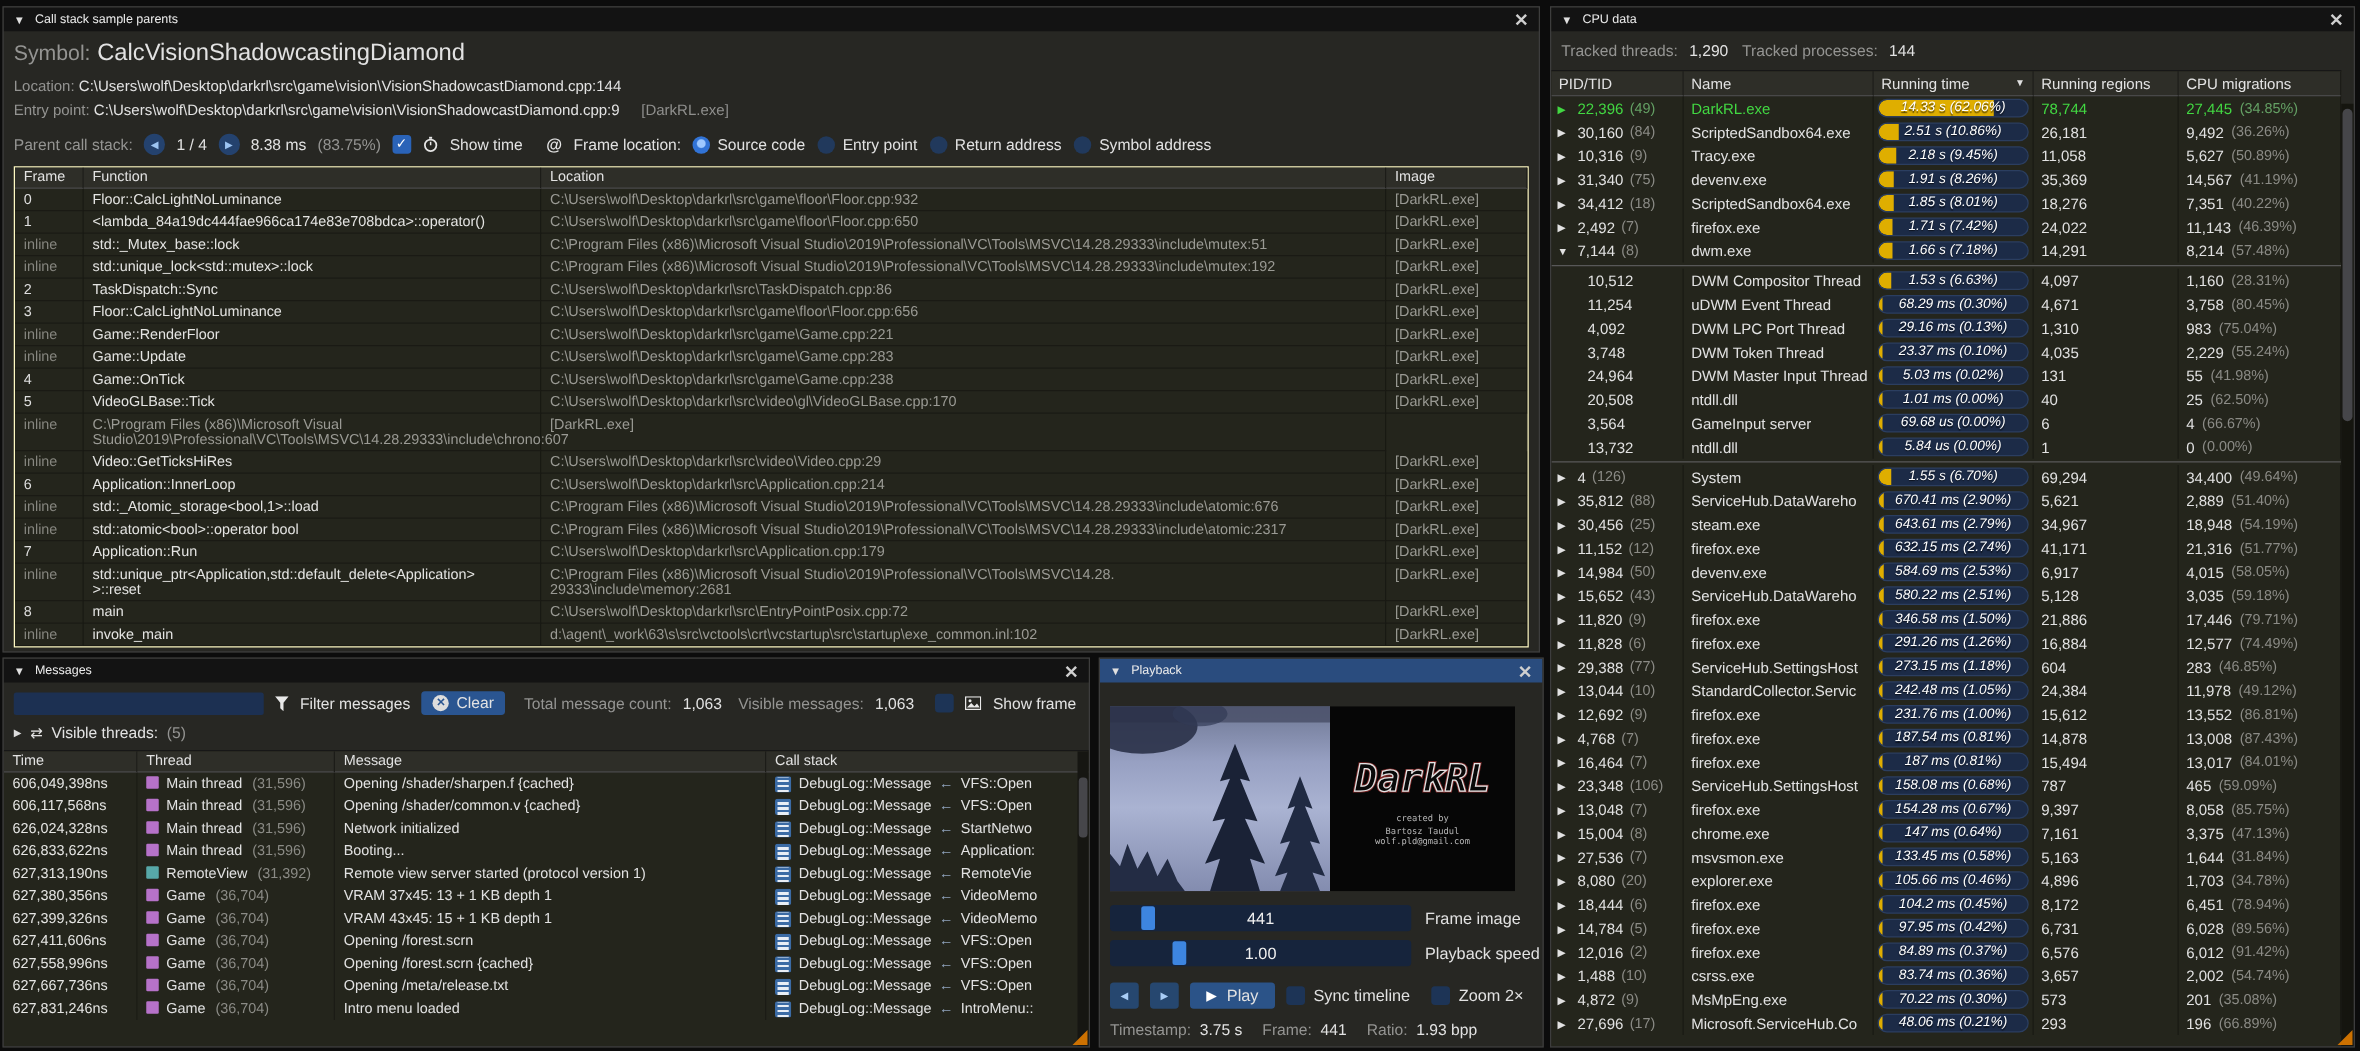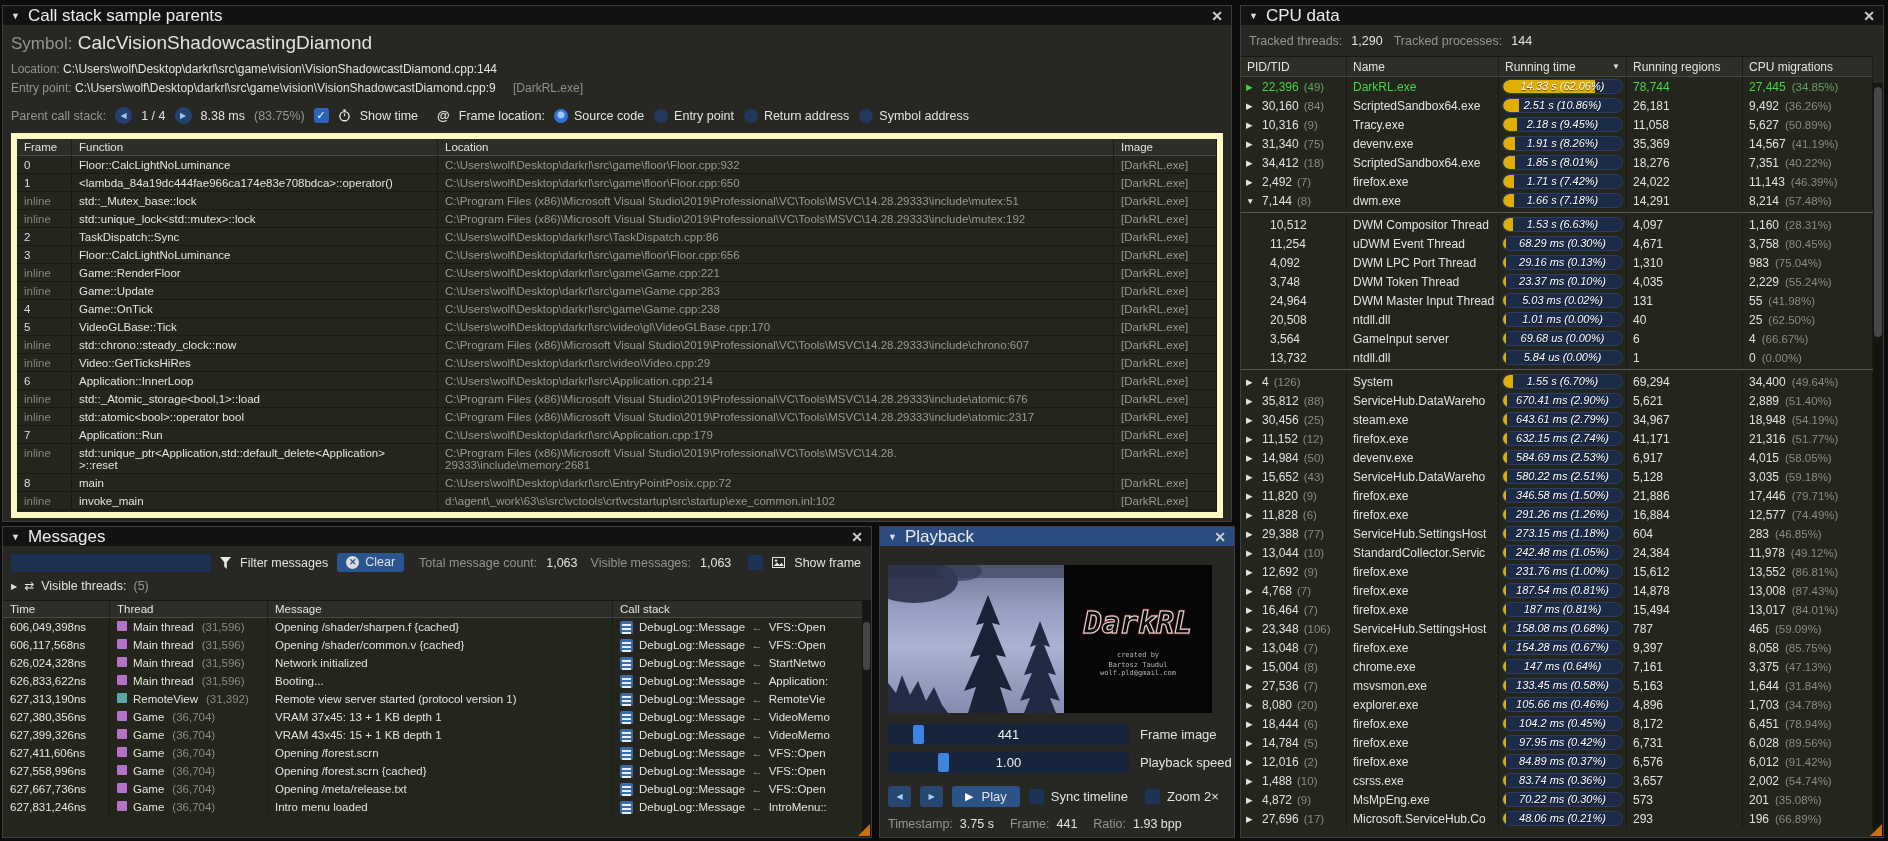--- a/index.html
+++ b/index.html
@@ -2,42 +2,42 @@
 <html><head>
 <meta charset="utf-8">
 <style>
   html,body{margin:0;padding:0}
   body{width:1888px;height:841px;overflow:hidden;background:#0c0c0c;position:relative;
        font-family:"Liberation Sans",sans-serif;color:#e2e2e2;-webkit-font-smoothing:antialiased}
   .win{position:absolute;background:#272723;border:1px solid #3d3d3d;box-sizing:border-box;display:flex;flex-direction:column;overflow:hidden}
   .titlebar{height:19px;flex:none;background:#131313;display:flex;align-items:center;gap:8px;padding:0 8px}
   .titlebar.active{background:#2a4c7e}
   .tri{font-size:9px;color:#e0e0e0}
-  .title{font-size:17px;color:#ececec}
+  .title{font-size:10px;color:#ececec}
   .close{margin-left:auto;font-size:14px;color:#cfcfcf;line-height:1;font-weight:bold}
   .lab{color:#949492}
   .grip{position:absolute;right:1px;bottom:1px;width:0;height:0;border-left:12px solid transparent;border-bottom:12px solid #e07b00;opacity:.9}
 
   
   #win-callstack{left:2px;top:5px;width:1230px;height:517px}
   .cs-body{flex:1;display:flex;flex-direction:column;padding:4px 3px 3px 8px;overflow:hidden}
   .sym-line{font-size:19px;margin:3px 0 5px;white-space:nowrap}
   .sym-line .lab{font-size:17px}
   .path-line{font-size:12px;margin:2.5px 0;white-space:nowrap}
   .path-line .img{color:#8f8f8d;margin-left:14px}
   .ctrl-line{display:flex;align-items:center;gap:9px;font-size:12.5px;margin:10px 0 9px;white-space:nowrap}
   .navbtn{width:17px;height:17px;border-radius:50%;background:#24426e;color:#9cc4f2;font-size:8px;display:flex;align-items:center;justify-content:center;flex:none}
   .chk{width:15px;height:15px;border-radius:3px;background:#1d3456;flex:none;text-align:center;line-height:14px;font-size:11px;color:transparent}
   .chk.on{background:#2a63b8;color:#fff}
   .icon-clock{width:13px;height:13px;flex:none}
   .atsym{font-weight:bold;font-size:13px;color:#e6e6e6}
   .radio{width:14px;height:14px;border-radius:50%;background:#21395c;flex:none}
   .radio.sel{background:radial-gradient(circle at 50% 42%,#9dc8ff 0 3px,#3173d6 4px)}
   .radio-item{display:flex;align-items:center;gap:6px;margin-right:10px}
-  .cs-table{flex:1;overflow:hidden;background:#24251c;border:6px solid #fef9c3;margin-right:5px}
+  .cs-table{flex:1;overflow:hidden;background:#24251c;border:1px solid #fef9c3;margin-right:5px}
   .cs-hrow,.cs-row{display:grid;grid-template-columns:55px 366px 676px 1fr;font-size:11.5px}
   .cs-hrow>div{background:#2e2e28;border-bottom:1px solid #484848;border-right:1px solid #1c1c18;padding:2px 7px}
   .cs-row>div{padding:2.5px 7px;border-right:1px solid rgba(0,0,0,.32);border-bottom:1px solid rgba(0,0,0,.28)}
   .c-frame{color:#dedede}
   .c-frame.dim{color:#86867f}
   .c-func{color:#e4e4e2;white-space:pre-wrap}
   .c-loc{color:#9a9a94;white-space:pre-wrap}
   .c-img{color:#9a9a94}
 
   
@@ -243,21 +243,20 @@
 
   <div class="cs-row">
     <div class="c-frame">5</div>
     <div class="c-func">VideoGLBase::Tick</div>
     <div class="c-loc">C:\Users\wolf\Desktop\darkrl\src\video\gl\VideoGLBase.cpp:170</div>
     <div class="c-img">[DarkRL.exe]</div>
   </div>
 
   <div class="cs-row">
     <div class="c-frame dim">inline</div>
-    <div class="c-func">std::chrono::steady_clock::now</div>
     <div class="c-loc">C:\Program Files (x86)\Microsoft Visual Studio\2019\Professional\VC\Tools\MSVC\14.28.29333\include\chrono:607</div>
     <div class="c-img">[DarkRL.exe]</div>
   </div>
 
   <div class="cs-row">
     <div class="c-frame dim">inline</div>
     <div class="c-func">Video::GetTicksHiRes</div>
     <div class="c-loc">C:\Users\wolf\Desktop\darkrl\src\video\Video.cpp:29</div>
     <div class="c-img">[DarkRL.exe]</div>
   </div>

